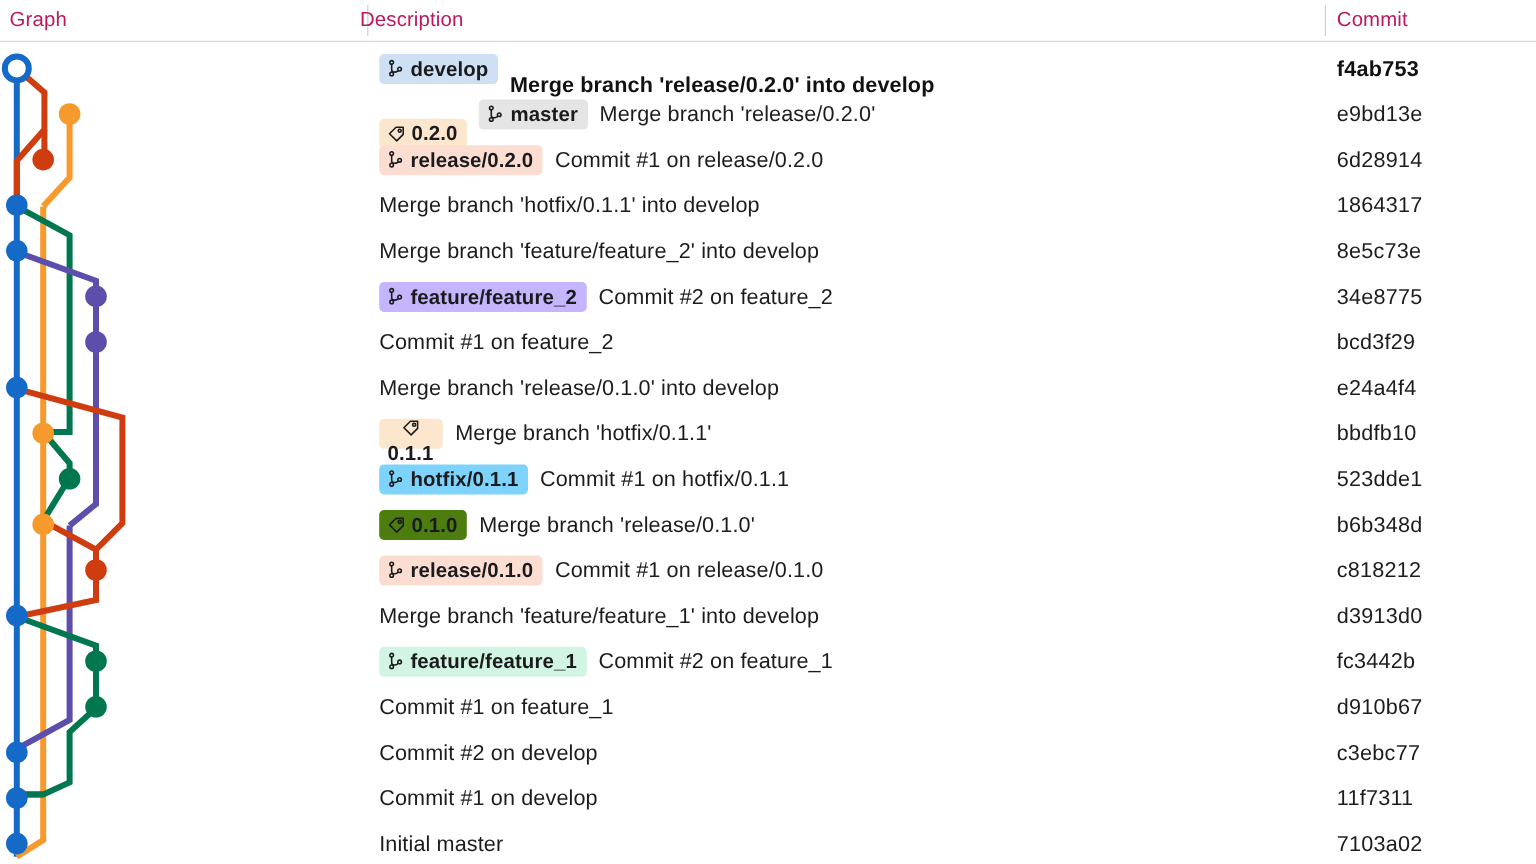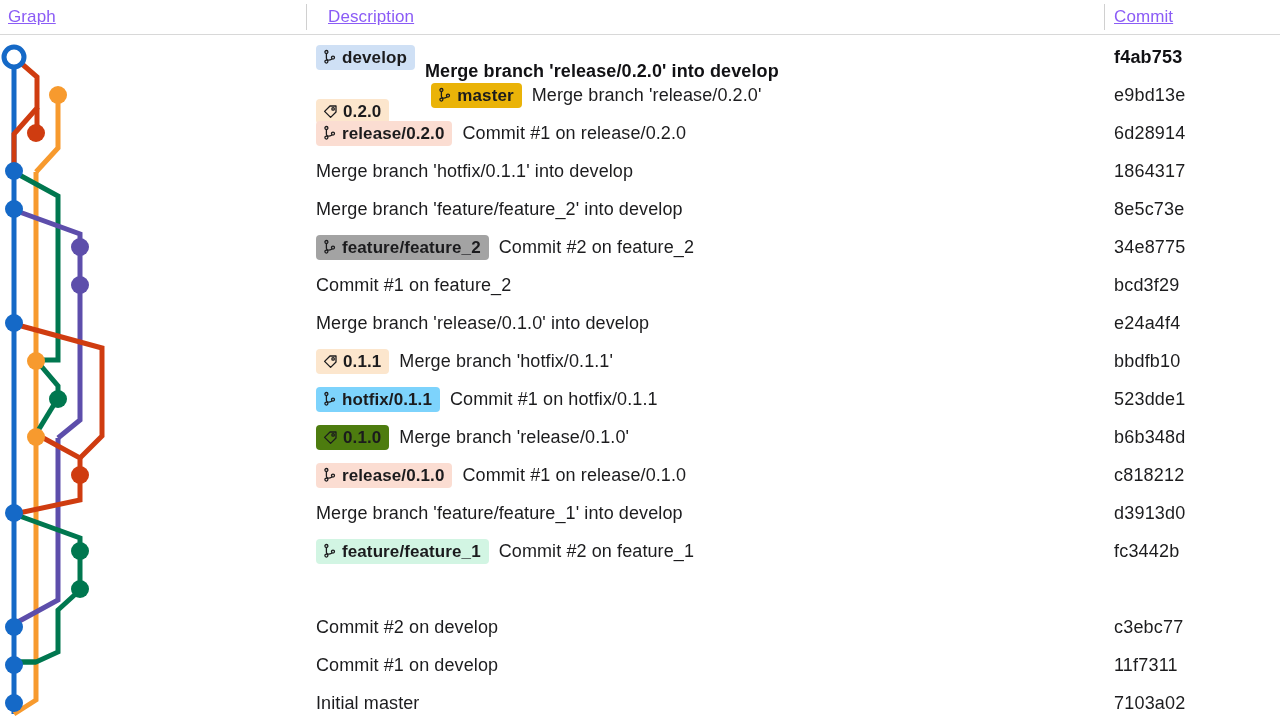--- a/index.html
+++ b/index.html
@@ -20,26 +20,25 @@
     position: absolute; top: 0; left: 0;
     width: 1280px; height: 35px;
     border-bottom: 1px solid #d8d8d8;
     box-sizing: border-box;
   }
   .head-cell {
     position: absolute;
     top: 0; height: 34px;
     display: flex; align-items: center;
     font-size: 17px;
-    color: #8b5cf6;
+    color: #be185d;
     letter-spacing: .1px;
-    text-decoration: underline;
   }
   .head-graph { left: 8px; }
-  .head-desc  { left: 328px; }
+  .head-desc  { left: 300px; }
   .head-commit{ left: 1114px; }
   .head-sep {
     position: absolute;
     top: 4px; height: 26px; width: 1px;
     background: #d0d0d0;
   }
   .sep-desc   { left: 306px; }
   .sep-commit { left: 1104px; }
 
   
@@ -169,21 +168,21 @@
       </div>
       <div class="row" style="top: 41px;">
         <div class="desc">
           <span class="badge" style="background: rgb(252, 230, 205); margin-top: 32px;">
             <svg width="15" height="15" viewBox="0 0 15 15">
               <path d="M1.6,7.4 L7.0,2.0 L13.0,2.0 L13.0,8.0 L7.6,13.4 Z" fill="none" stroke="#1b1b1d" stroke-width="1.3" stroke-linejoin="round"></path>
               <circle cx="10.1" cy="4.9" r="1.25" fill="none" stroke="#1b1b1d" stroke-width="1.3"></circle>
             </svg>
             <span>0.2.0</span>
           </span>
-          <span class="badge" style="background: #eab308; margin-left: 32px;">
+          <span class="badge" style="background: #e5e5e5;">
             <svg width="14" height="16" viewBox="0 0 14 16">
               <g fill="none" stroke="#1b1b1d" stroke-width="1.3" stroke-linecap="round">
                 <path d="M3.4,4.6 L3.4,9.2 C3.4,11.4 6.3,11.6 8.6,10.2"></path>
                 <circle cx="3.4" cy="3" r="1.5"></circle>
                 <circle cx="3.4" cy="12.6" r="1.5"></circle>
                 <circle cx="10" cy="8.6" r="1.5"></circle>
               </g>
             </svg>
             <span>master</span>
           </span>
@@ -215,21 +214,21 @@
         <div class="commit">1864317</div>
       </div>
       <div class="row" style="top: 155px;">
         <div class="desc">
           <span class="msg">Merge branch 'feature/feature_2' into develop</span>
         </div>
         <div class="commit">8e5c73e</div>
       </div>
       <div class="row" style="top: 193px;">
         <div class="desc">
-          <span class="badge" style="background: #a3a3a3;">
+          <span class="badge" style="background: #c4b5fd;">
             <svg width="14" height="16" viewBox="0 0 14 16">
               <g fill="none" stroke="#1b1b1d" stroke-width="1.3" stroke-linecap="round">
                 <path d="M3.4,4.6 L3.4,9.2 C3.4,11.4 6.3,11.6 8.6,10.2"></path>
                 <circle cx="3.4" cy="3" r="1.5"></circle>
                 <circle cx="3.4" cy="12.6" r="1.5"></circle>
                 <circle cx="10" cy="8.6" r="1.5"></circle>
               </g>
             </svg>
             <span>feature/feature_2</span>
           </span>
@@ -244,21 +243,21 @@
         <div class="commit">bcd3f29</div>
       </div>
       <div class="row" style="top: 269px;">
         <div class="desc">
           <span class="msg">Merge branch 'release/0.1.0' into develop</span>
         </div>
         <div class="commit">e24a4f4</div>
       </div>
       <div class="row" style="top: 307px;">
         <div class="desc">
-          <span class="badge" style="background: rgb(252, 230, 205);">
+          <span class="badge" style="background: rgb(252, 230, 205); flex-direction: column;">
             <svg width="15" height="15" viewBox="0 0 15 15">
               <path d="M1.6,7.4 L7.0,2.0 L13.0,2.0 L13.0,8.0 L7.6,13.4 Z" fill="none" stroke="#1b1b1d" stroke-width="1.3" stroke-linejoin="round"></path>
               <circle cx="10.1" cy="4.9" r="1.25" fill="none" stroke="#1b1b1d" stroke-width="1.3"></circle>
             </svg>
             <span>0.1.1</span>
           </span>
           <span class="msg">Merge branch 'hotfix/0.1.1'</span>
         </div>
         <div class="commit">bbdfb10</div>
       </div>
@@ -325,20 +324,26 @@
                 <circle cx="3.4" cy="12.6" r="1.5"></circle>
                 <circle cx="10" cy="8.6" r="1.5"></circle>
               </g>
             </svg>
             <span>feature/feature_1</span>
           </span>
           <span class="msg">Commit #2 on feature_1</span>
         </div>
         <div class="commit">fc3442b</div>
       </div>
+      <div class="row" style="top: 535px;">
+        <div class="desc">
+          <span class="msg">Commit #1 on feature_1</span>
+        </div>
+        <div class="commit">d910b67</div>
+      </div>
       <div class="row" style="top: 573px;">
         <div class="desc">
           <span class="msg">Commit #2 on develop</span>
         </div>
         <div class="commit">c3ebc77</div>
       </div>
       <div class="row" style="top: 611px;">
         <div class="desc">
           <span class="msg">Commit #1 on develop</span>
         </div>

